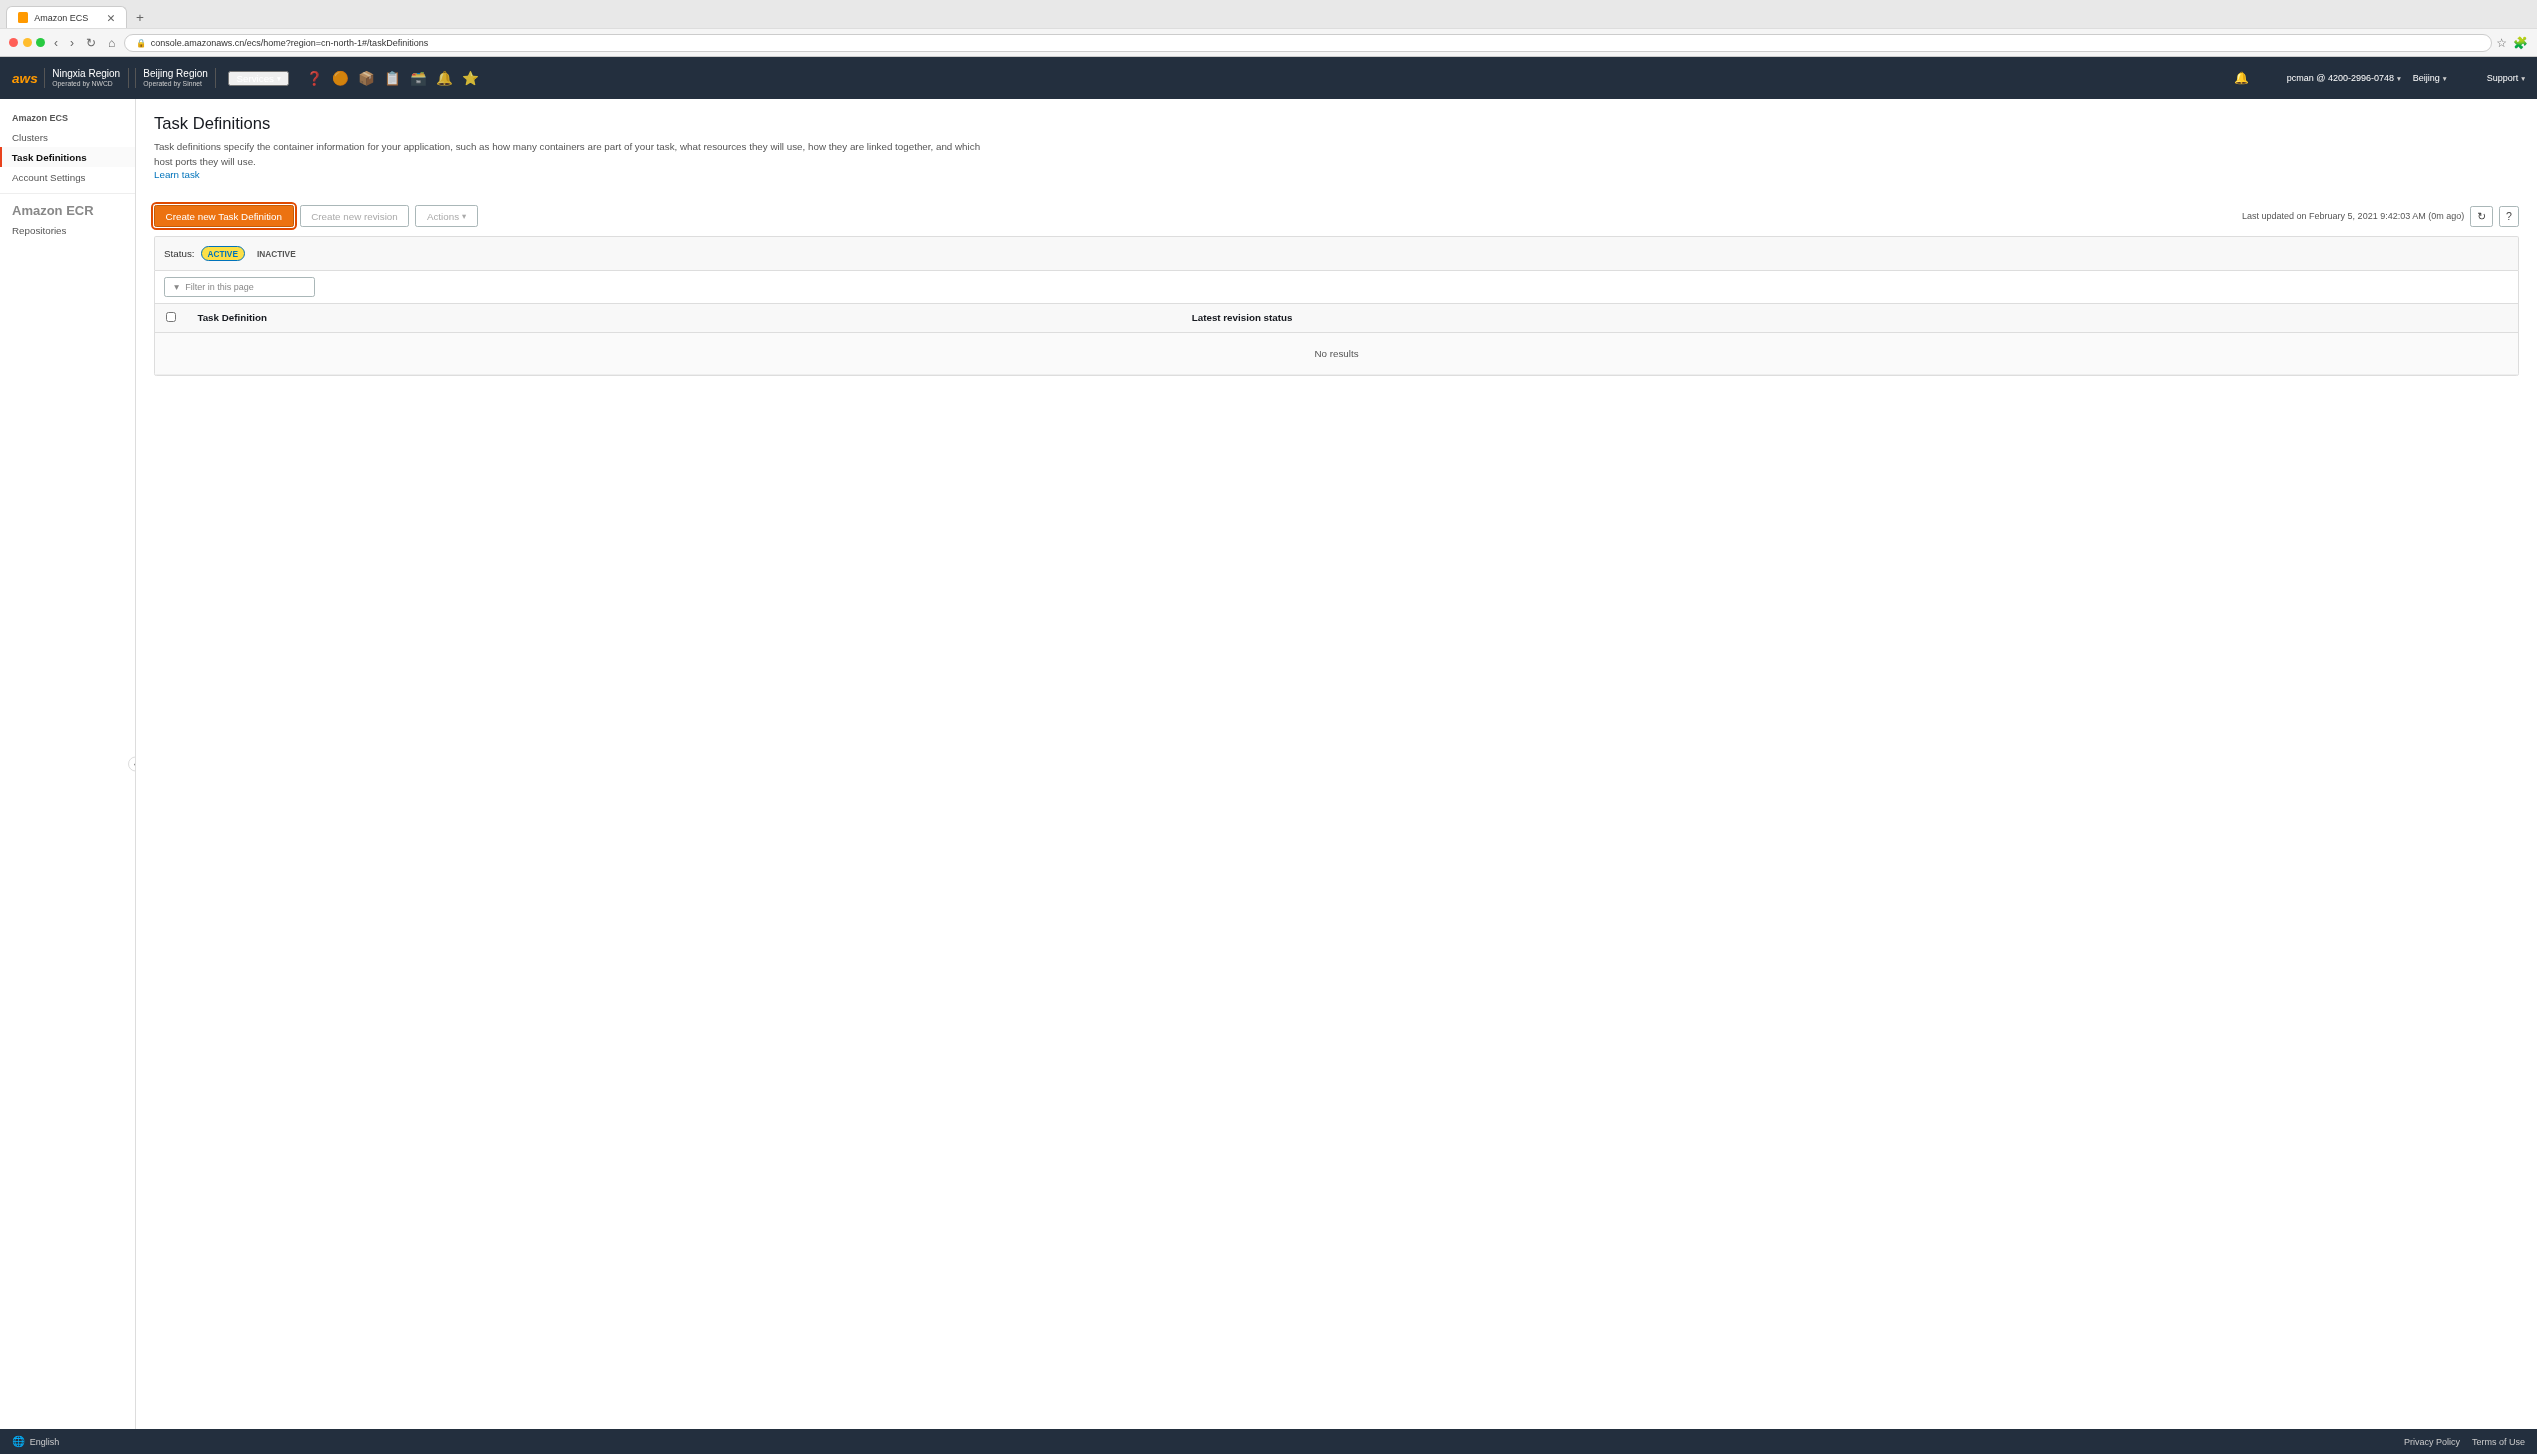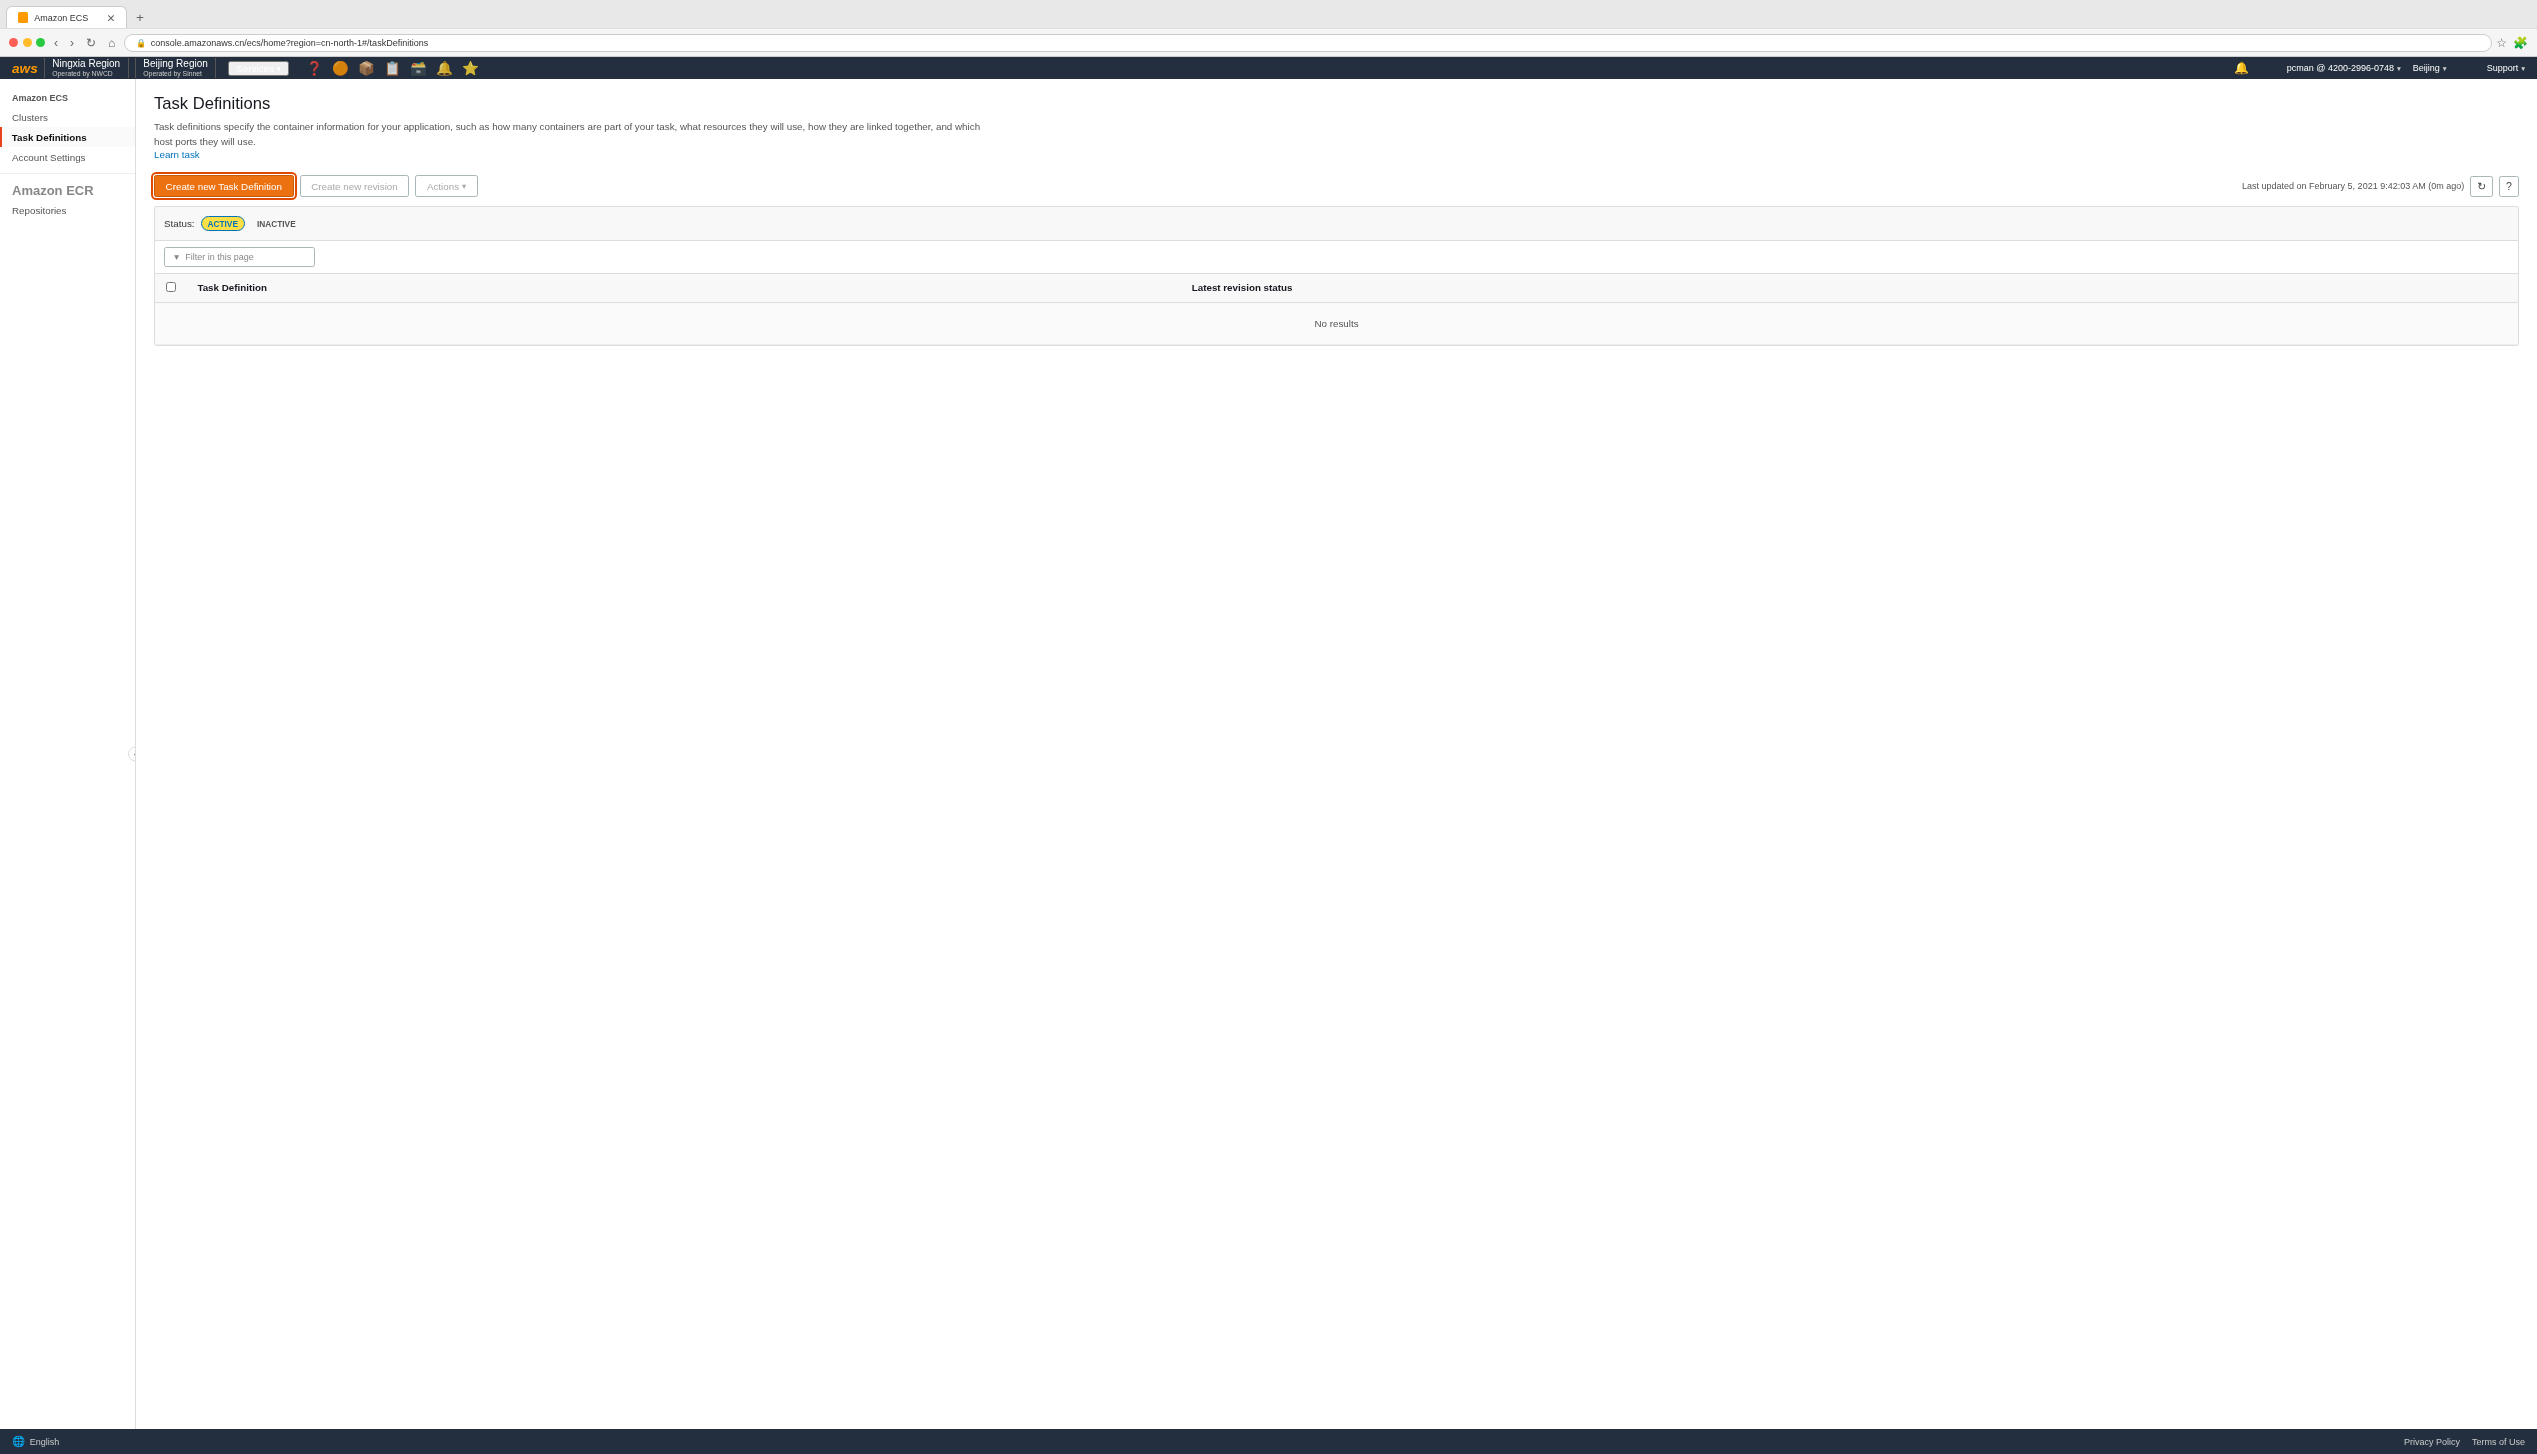--- a/index.html
+++ b/index.html
@@ -21,21 +21,21 @@
     .browser-nav-buttons { display: flex; gap: 3px; }
     .browser-nav-btn { background: none; border: none; font-size: 12px; color: #666; cursor: pointer; padding: 1.5px 4.5px; }
     .browser-nav-btn:disabled { color: #ccc; }
     .browser-address-bar { flex: 1; background: #fff; border: 0.8px solid #ccc; border-radius: 15px; padding: 3px 10.6px; font-size: 9px; color: #333; display: flex; align-items: center; gap: 4.5px; }
     .browser-address-lock { color: #666; font-size: 8.3px; }
     .browser-address-text { flex: 1; color: #333; }
     .browser-toolbar-icons { display: flex; gap: 6px; align-items: center; }
     .browser-toolbar-icon { color: #666; font-size: 12px; cursor: pointer; }
 
     
-    .aws-header { background: #232f3e; color: #fff; display: flex; align-items: center; padding: 0 12px; height: 22px; flex-shrink: 0; gap: 12px; }
+    .aws-header { background: #232f3e; color: #fff; display: flex; align-items: center; padding: 0 12px; height: 42px; flex-shrink: 0; gap: 12px; }
     .aws-logo { display: flex; align-items: center; gap: 6px; }
     .aws-logo-mark { font-weight: bold; font-size: 13.6px; color: #ff9900; font-style: italic; }
     .aws-region-info { display: flex; flex-direction: column; font-size: 6.8px; line-height: 1.2; color: #ccc; border-left: 0.8px solid #555; border-right: 0.8px solid #555; padding: 0 7.6px; }
     .aws-region-info .region-name { font-size: 10px; color: #fff; }
     .aws-services-btn { color: #fff; font-size: 9.8px; cursor: pointer; display: flex; align-items: center; gap: 3px; padding: 0 6px; }
     .aws-services-btn::after { content: '▾'; font-size: 7.6px; }
     .aws-icons { display: flex; gap: 9px; align-items: center; margin-left: 6px; }
     .aws-icon-btn { font-size: 13.6px; cursor: pointer; opacity: 0.8; }
     .aws-header-right { margin-left: auto; display: flex; align-items: center; gap: 12px; font-size: 9px; color: #ccc; }
     .aws-bell { font-size: 12px; cursor: pointer; }
@@ -58,21 +58,21 @@
     .sidebar-divider { height: 0.8px; background: #eee; margin: 6px 0; }
     .sidebar-sub-title { font-size: 13px; color: #888; padding: 3px 12px; font-weight: 700; }
 
     
     .content { flex: 1; overflow-y: auto; padding: 15px 18px; background: #fff; }
     .page-title { font-size: 16.6px; font-weight: 400; color: #16191f; margin-bottom: 6px; }
     .page-description { font-size: 9.8px; color: #555; line-height: 1.5; max-width: 831px; }
     .learn-more-link { color: #0073bb; text-decoration: none; font-size: 9.8px; }
 
     
-    .toolbar { display: flex; align-items: center; gap: 6px; margin-top: 15px; margin-bottom: 9px; }
+    .toolbar { display: flex; align-items: center; gap: 6px; margin-top: 25px; margin-bottom: 9px; }
     .btn-primary { background: #ec7211; color: #fff; border: 0.8px solid #c45b06; border-radius: 2.3px; padding: 4.5px 10.6px; font-size: 9.8px; cursor: pointer; font-weight: 400; outline: 2.3px solid #e04a00; outline-offset: 1.5px; }
     .btn-secondary { background: #fff; color: #333; border: 0.8px solid #aab7b8; border-radius: 2.3px; padding: 4.5px 10.6px; font-size: 9.8px; cursor: pointer; }
     .btn-secondary:disabled { color: #aaa; cursor: not-allowed; }
     .btn-dropdown { display: flex; align-items: center; gap: 3px; }
     .btn-dropdown::after { content: '▾'; font-size: 8.3px; }
     .toolbar-right { margin-left: auto; display: flex; align-items: center; gap: 6px; font-size: 9px; color: #555; }
     .toolbar-icon-btn { background: none; border: 0.8px solid #aab7b8; border-radius: 2.3px; padding: 3.8px 6px; cursor: pointer; font-size: 10.6px; color: #444; }
 
     
     .status-filter { display: flex; align-items: center; gap: 6px; margin-bottom: 0; padding: 9px 9px; background: #f8f8f8; border: 0.8px solid #ddd; border-bottom: none; border-radius: 2.3px 2.3px 0 0; }

